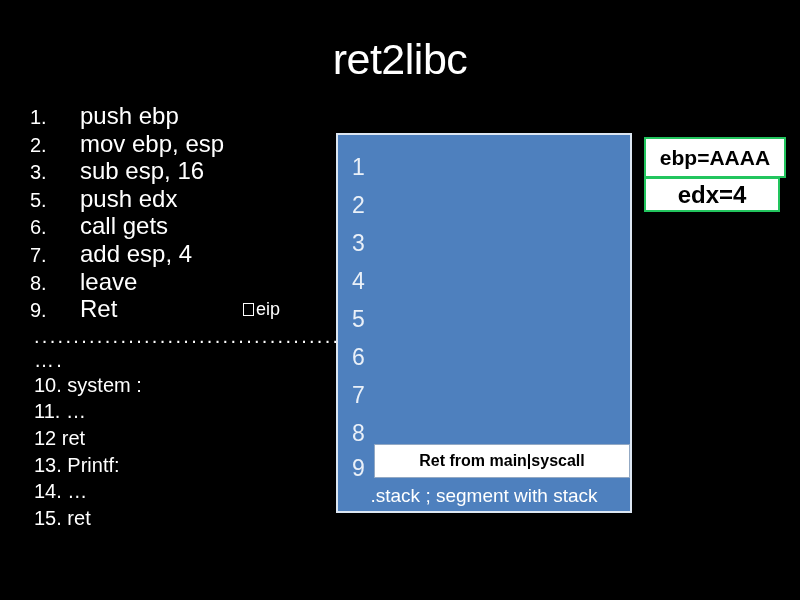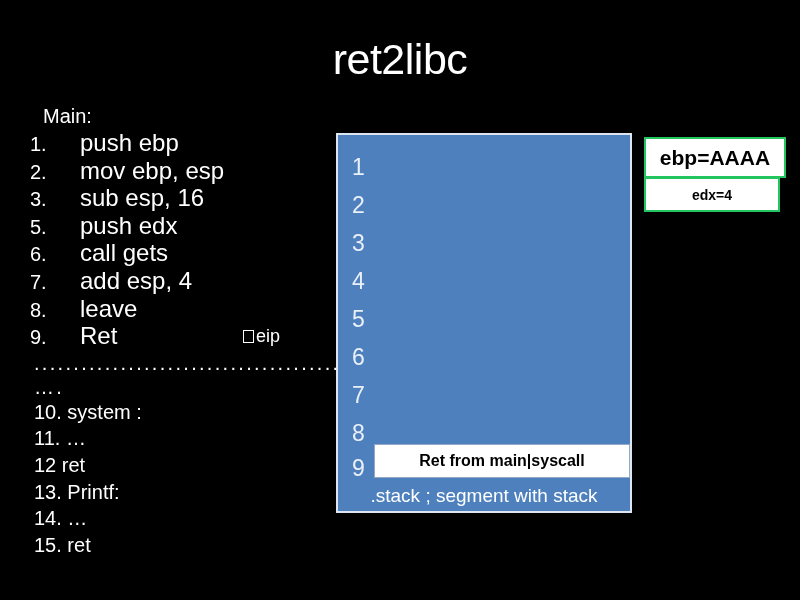--- a/index.html
+++ b/index.html
@@ -176,33 +176,32 @@
   }
   #reg-ebp {
     width: 142px;
     height: 41px;
     font-size: 21px;
   }
   #reg-edx {
     width: 136px;
     height: 35px;
     margin-top: -1px;
-    font-size: 14px;
+    font-size: 24px;
   }
 </style>
 </head>
 <body>
 
 <div id="slide">
 
   <div id="title">ret2libc</div>
 
   <div id="code-listing">
 
-    <div class="code-head">Main:</div>
 
     <div class="code-row">
       <span class="code-num">1.</span><span class="code-txt">push ebp</span>
     </div>
     <div class="code-row">
       <span class="code-num">2.</span><span class="code-txt">mov ebp, esp</span>
     </div>
     <div class="code-row">
       <span class="code-num">3.</span><span class="code-txt">sub esp, 16</span>
     </div>

